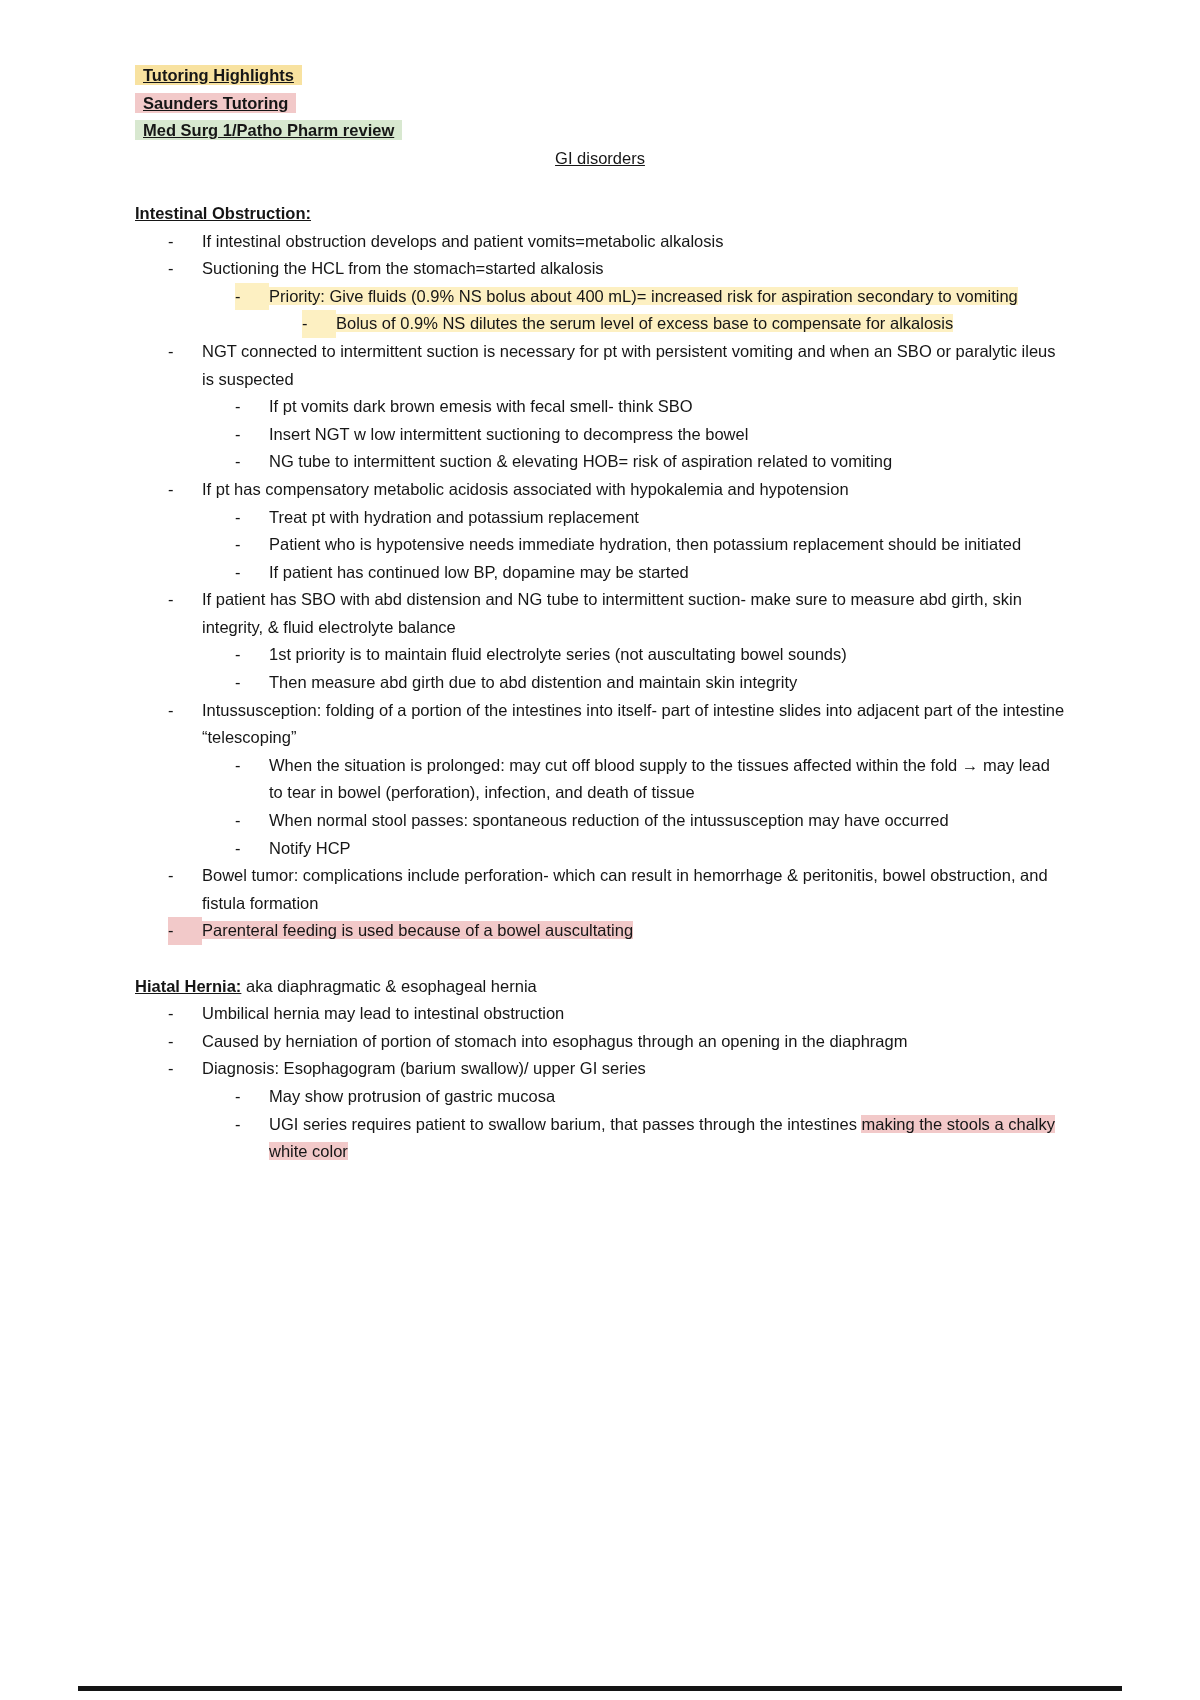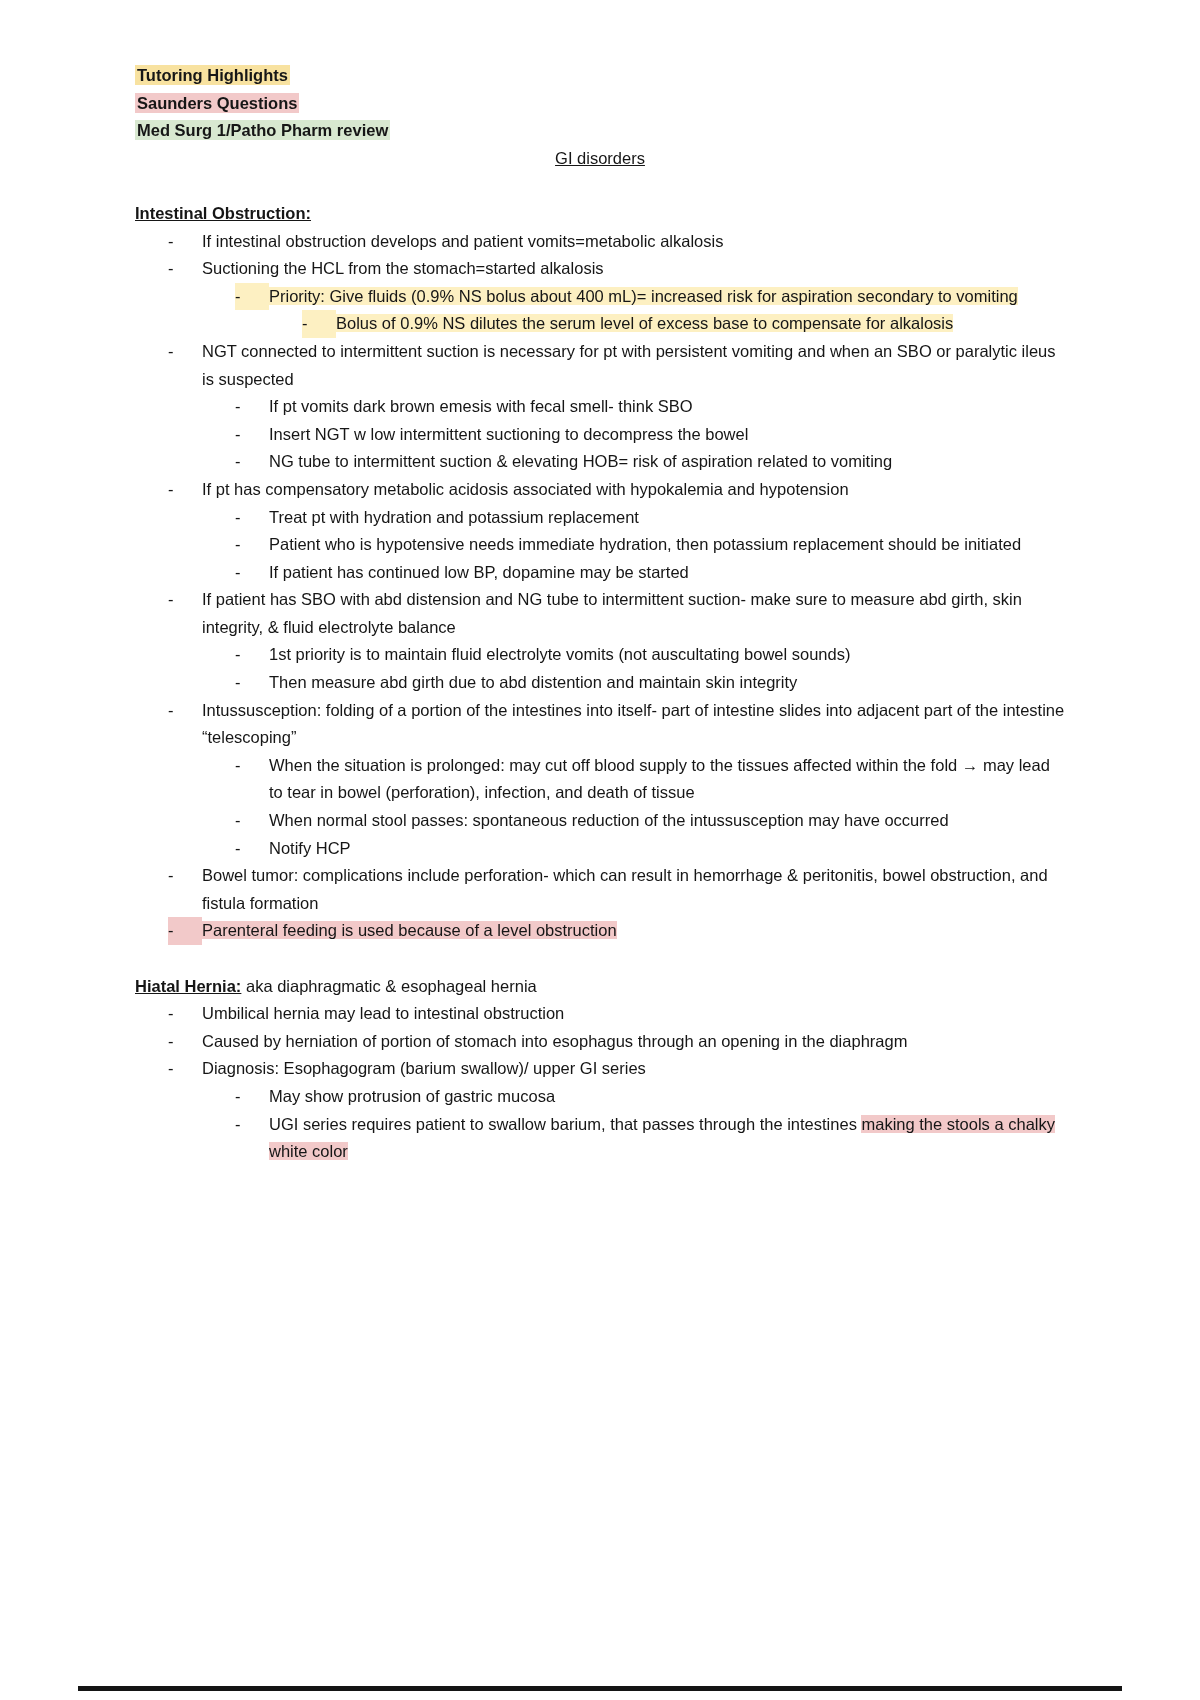--- a/index.html
+++ b/index.html
@@ -13,21 +13,21 @@
     font-family: "Liberation Sans", sans-serif;
     font-size: 16.5px;
     line-height: 27.6px;
     color: #161616;
     overflow: hidden;
   }
   .content {
     padding: 62px 135px 0 135px;
   }
   .hline { font-weight: 700; }
-  .hline .hl-text { padding: 1px 2px; }
+  .hline .hl-text { text-decoration: underline; padding: 1px 8px; }
   .doc-title { text-align: center; font-weight: 400; }
   .doc-title .underline { text-decoration: underline; }
   .sections { margin-top: 27.6px; }
   .section + .section { margin-top: 27.6px; }
   .sec-heading .bold { font-weight: 700; text-decoration: underline; }
   .bullet { display: flex; align-items: flex-start; }
   .bullet .dash { flex: 0 0 34px; }
   .bullet .btext { flex: 1 1 auto; }
   .lvl0 { margin-left: 33px; }
   .lvl1 { margin-left: 100px; }
@@ -41,21 +41,21 @@
     background: #151515;
   }
 </style>
 </head>
 <body>
 
 <div class="page">
   <div class="content">
     <div>
         <div class="hline"><span class="hl-text" style="background: rgb(248, 226, 160);">Tutoring Highlights</span></div>
-        <div class="hline"><span class="hl-text" style="background: rgb(242, 201, 201);">Saunders Questions</span></div>
+        <div class="hline"><span class="hl-text" style="background: rgb(242, 201, 201);">Saunders Tutoring</span></div>
         <div class="hline"><span class="hl-text" style="background: rgb(216, 232, 208);">Med Surg 1/Patho Pharm review</span></div>
       </div>
     <div class="doc-title">
       <span class="underline">GI disorders</span>
     </div>
     <div class="sections">
         <div class="section">
           <div class="sec-heading"><span class="bold">Intestinal Obstruction:</span></div>
           <div class="bullet lvl0">
             <span class="dash">-</span>
@@ -104,21 +104,21 @@
           <div class="bullet lvl1">
             <span class="dash">-</span>
             <span class="btext"><span>If patient has continued low BP, dopamine may be started</span></span>
           </div>
           <div class="bullet lvl0">
             <span class="dash">-</span>
             <span class="btext"><span>If patient has SBO with abd distension and NG tube to intermittent suction- make sure to measure abd girth, skin integrity, &amp; fluid electrolyte balance</span></span>
           </div>
           <div class="bullet lvl1">
             <span class="dash">-</span>
-            <span class="btext"><span>1st priority is to maintain fluid electrolyte vomits (not auscultating bowel sounds)</span></span>
+            <span class="btext"><span>1st priority is to maintain fluid electrolyte series (not auscultating bowel sounds)</span></span>
           </div>
           <div class="bullet lvl1">
             <span class="dash">-</span>
             <span class="btext"><span>Then measure abd girth due to abd distention and maintain skin integrity</span></span>
           </div>
           <div class="bullet lvl0">
             <span class="dash">-</span>
             <span class="btext"><span>Intussusception: folding of a portion of the intestines into itself- part of intestine slides into adjacent part of the intestine “telescoping”</span></span>
           </div>
           <div class="bullet lvl1">
@@ -132,21 +132,21 @@
           <div class="bullet lvl1">
             <span class="dash">-</span>
             <span class="btext"><span>Notify HCP</span></span>
           </div>
           <div class="bullet lvl0">
             <span class="dash">-</span>
             <span class="btext"><span>Bowel tumor: complications include perforation- which can result in hemorrhage &amp; peritonitis, bowel obstruction, and fistula formation</span></span>
           </div>
           <div class="bullet lvl0">
             <span class="dash" style="background: rgb(242, 201, 201);">-</span>
-            <span class="btext"><span style="background: rgb(242, 201, 201);">Parenteral feeding is used because of a level obstruction</span></span>
+            <span class="btext"><span style="background: rgb(242, 201, 201);">Parenteral feeding is used because of a bowel auscultating</span></span>
           </div>
         </div>
         <div class="section">
           <div class="sec-heading"><span class="bold">Hiatal Hernia:</span><span> aka diaphragmatic &amp; esophageal hernia</span></div>
           <div class="bullet lvl0">
             <span class="dash">-</span>
             <span class="btext"><span>Umbilical hernia may lead to intestinal obstruction</span></span>
           </div>
           <div class="bullet lvl0">
             <span class="dash">-</span>

